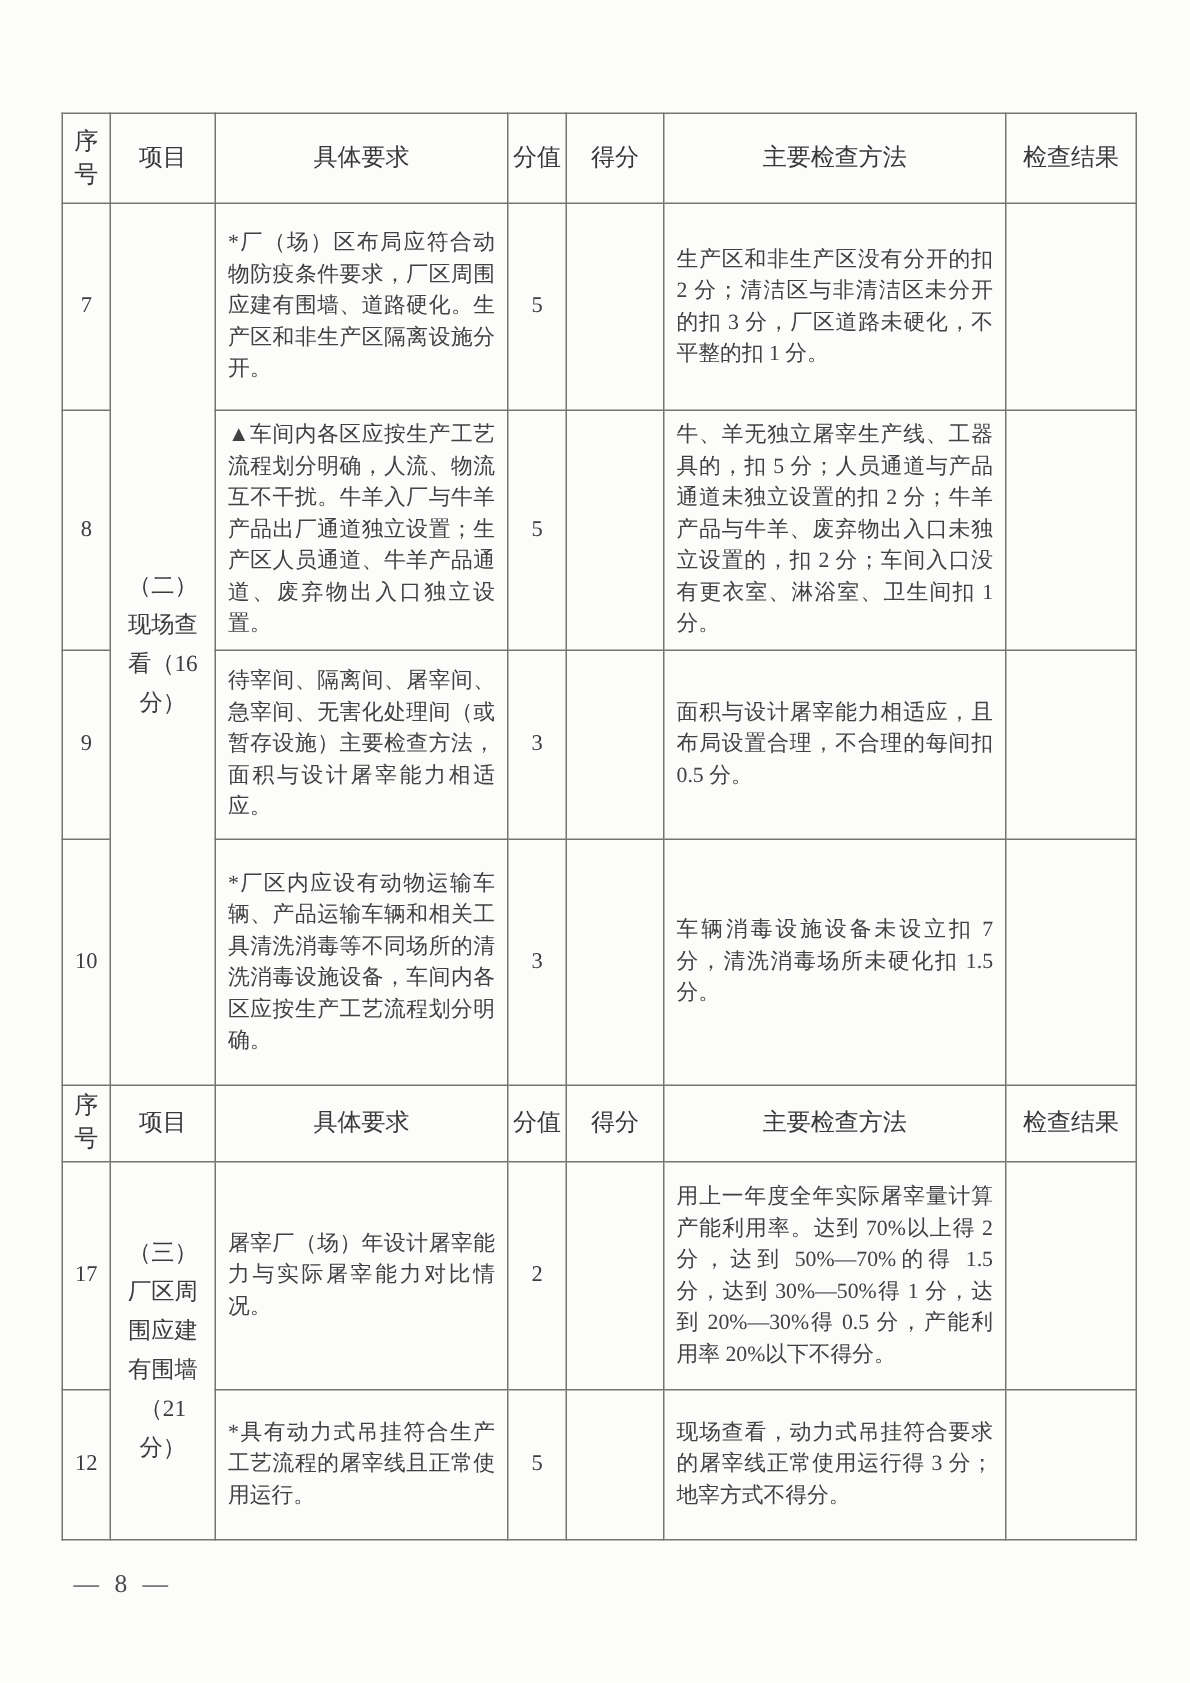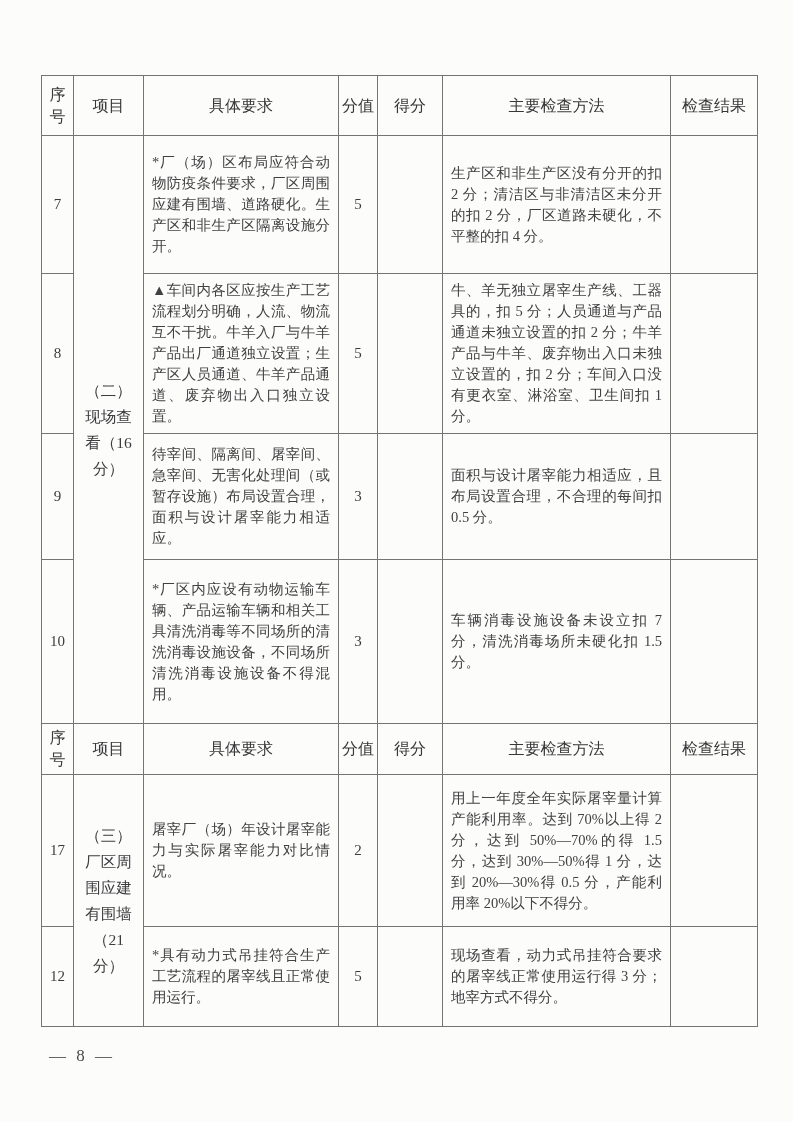--- a/index.html
+++ b/index.html
@@ -95,45 +95,45 @@
       <th>主要检查方法</th>
       <th>检查结果</th>
     </tr>
 
     <tr style="height:138px">
       <td class="c-seq">7</td>
       <td class="c-project" rowspan="4">（二）现场查看（16分）</td>
       <td class="c-req">*厂（场）区布局应符合动物防疫条件要求，厂区周围应建有围墙、道路硬化。生产区和非生产区隔离设施分开。</td>
       <td class="c-score">5</td>
       <td class="c-got"></td>
-      <td class="c-method">生产区和非生产区没有分开的扣 2 分；清洁区与非清洁区未分开的扣 2 分，厂区道路未硬化，不平整的扣 4 分。</td>
+      <td class="c-method">生产区和非生产区没有分开的扣 2 分；清洁区与非清洁区未分开的扣 3 分，厂区道路未硬化，不平整的扣 1 分。</td>
       <td class="c-result"></td>
     </tr>
 
     <tr style="height:149px">
       <td class="c-seq">8</td>
       <td class="c-req">▲车间内各区应按生产工艺流程划分明确，人流、物流互不干扰。牛羊入厂与牛羊产品出厂通道独立设置；生产区人员通道、牛羊产品通道、废弃物出入口独立设置。</td>
       <td class="c-score">5</td>
       <td class="c-got"></td>
       <td class="c-method">牛、羊无独立屠宰生产线、工器具的，扣 5 分；人员通道与产品通道未独立设置的扣 2 分；牛羊产品与牛羊、废弃物出入口未独立设置的，扣 2 分；车间入口没有更衣室、淋浴室、卫生间扣 1 分。</td>
       <td class="c-result"></td>
     </tr>
 
     <tr style="height:126px">
       <td class="c-seq">9</td>
-      <td class="c-req">待宰间、隔离间、屠宰间、急宰间、无害化处理间（或暂存设施）布局设置合理，面积与设计屠宰能力相适应。</td>
+      <td class="c-req">待宰间、隔离间、屠宰间、急宰间、无害化处理间（或暂存设施）主要检查方法，面积与设计屠宰能力相适应。</td>
       <td class="c-score">3</td>
       <td class="c-got"></td>
       <td class="c-method">面积与设计屠宰能力相适应，且布局设置合理，不合理的每间扣 0.5 分。</td>
       <td class="c-result"></td>
     </tr>
 
     <tr style="height:164px">
       <td class="c-seq">10</td>
-      <td class="c-req">*厂区内应设有动物运输车辆、产品运输车辆和相关工具清洗消毒等不同场所的清洗消毒设施设备，不同场所清洗消毒设施设备不得混用。</td>
+      <td class="c-req">*厂区内应设有动物运输车辆、产品运输车辆和相关工具清洗消毒等不同场所的清洗消毒设施设备，车间内各区应按生产工艺流程划分明确。</td>
       <td class="c-score">3</td>
       <td class="c-got"></td>
       <td class="c-method">车辆消毒设施设备未设立扣 7 分，清洗消毒场所未硬化扣 1.5 分。</td>
       <td class="c-result"></td>
     </tr>
 
     <tr style="height:51px">
       <th>序号</th>
       <th>项目</th>
       <th>具体要求</th>

